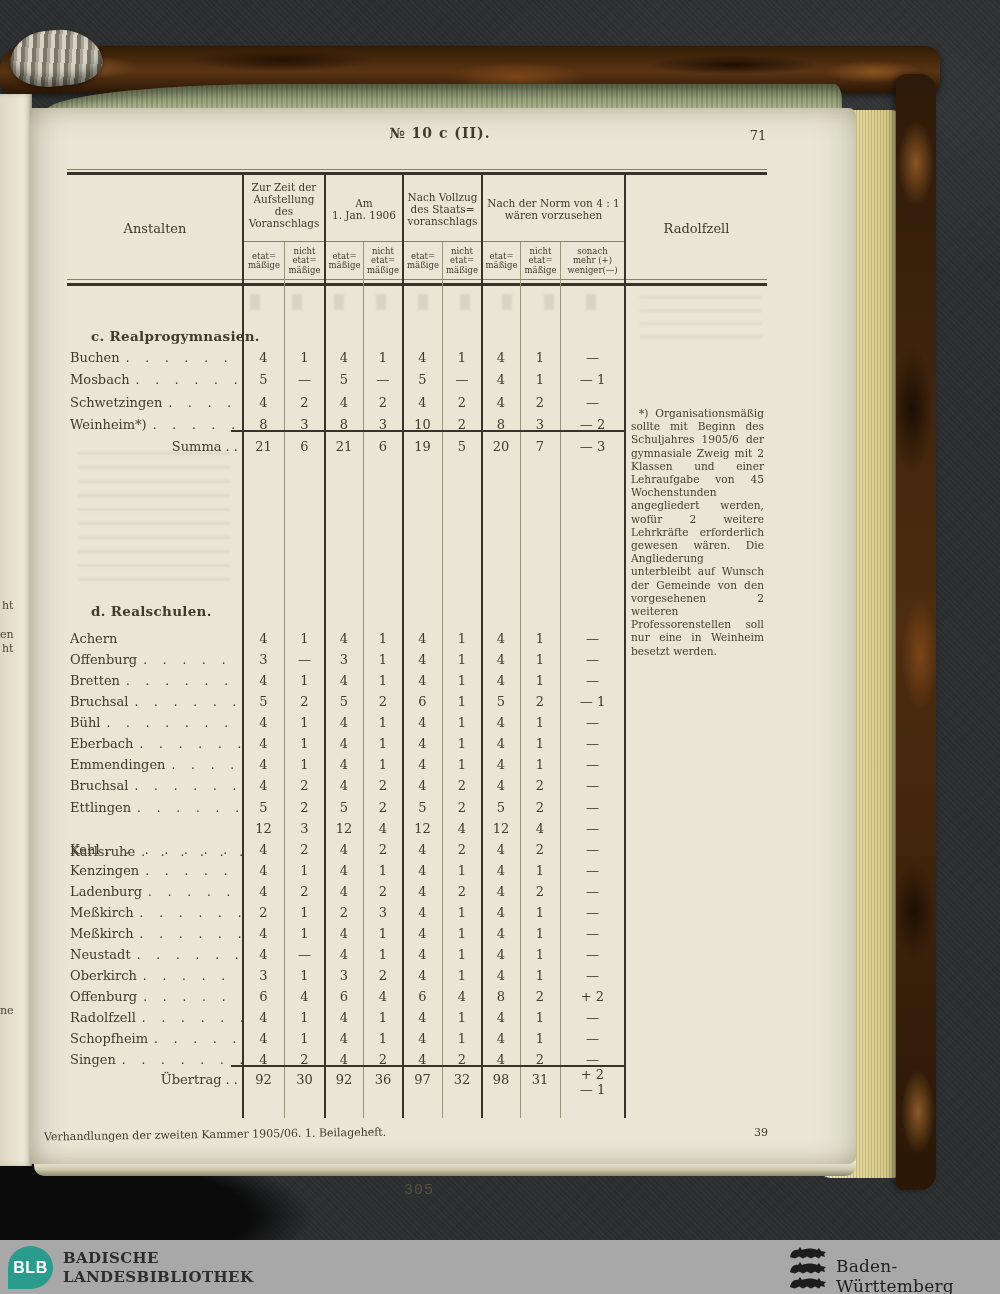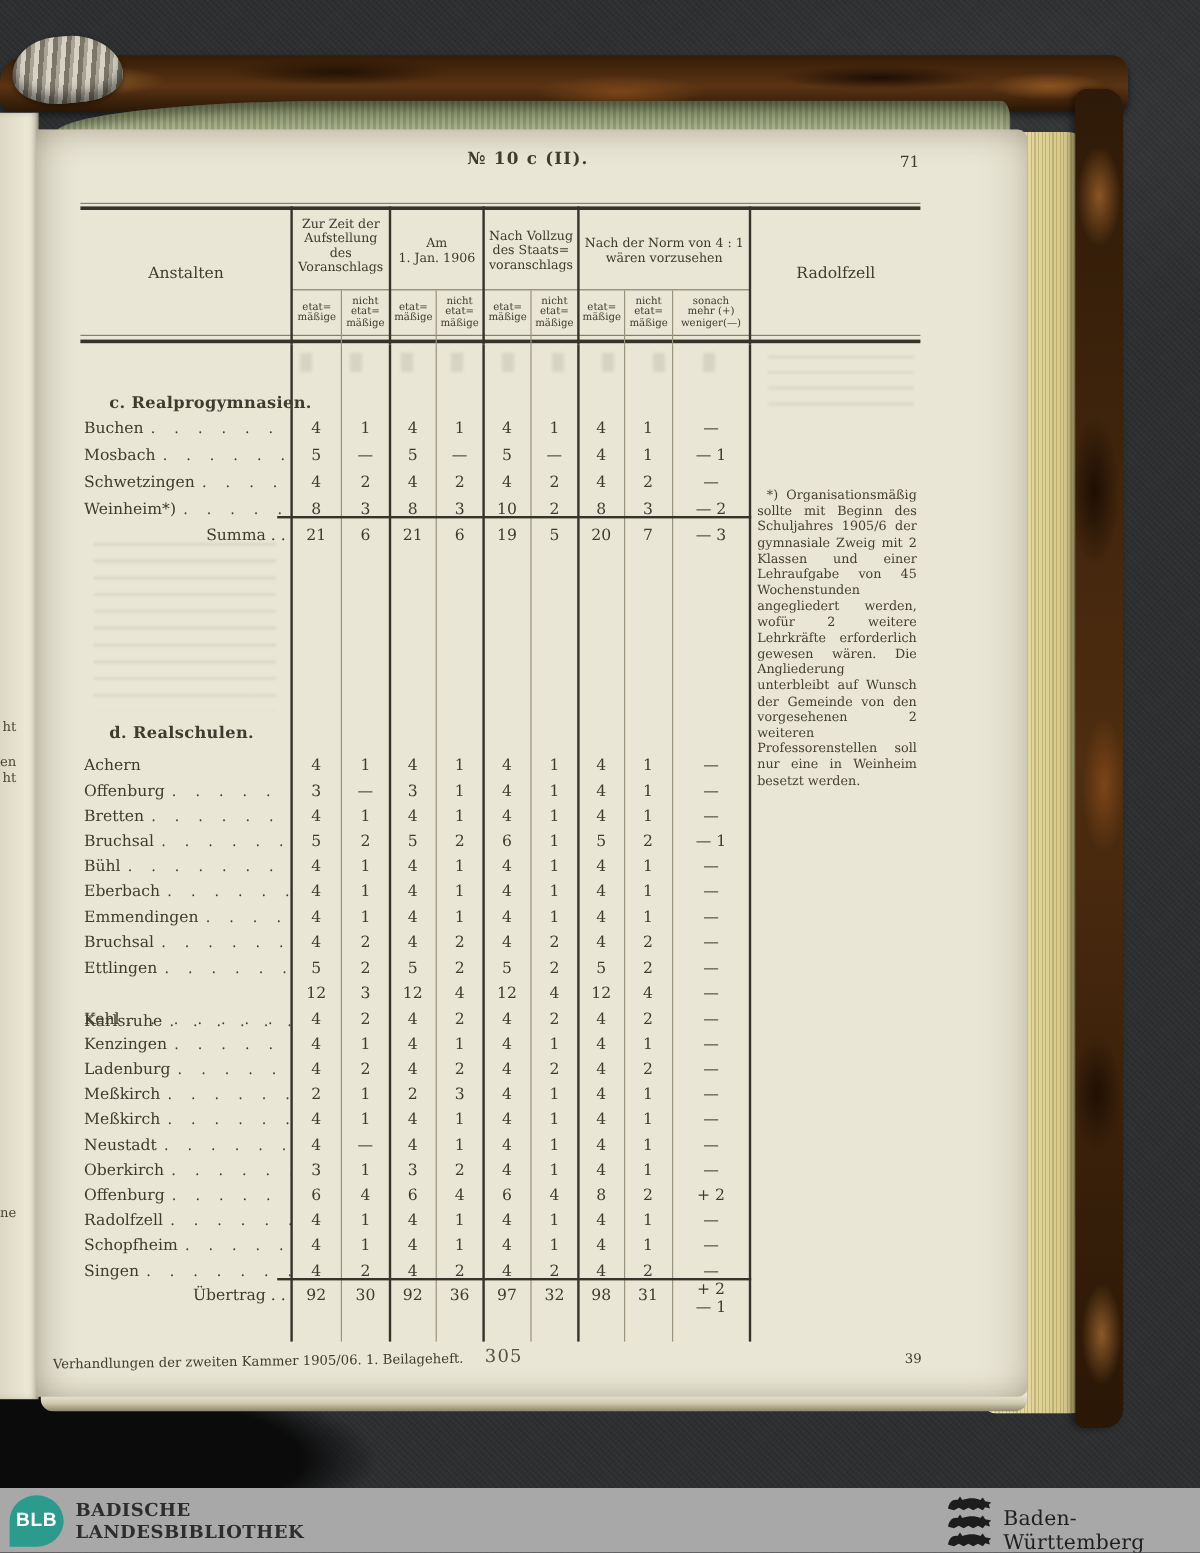--- a/index.html
+++ b/index.html
@@ -86,21 +86,21 @@
   .big-col{font-size:13px;}
   .section-heading{font-size:13.5px;font-weight:bold;letter-spacing:.3px;}
   .row-name{left:70px;width:173px;height:16px;display:flex;align-items:baseline;font-size:13px;overflow:hidden;}
   .row-name .nm{white-space:nowrap;}
   .row-name .leader{flex:1;overflow:hidden;white-space:nowrap;letter-spacing:6px;padding-left:6px;font-size:12px;}
   .val{position:absolute;text-align:center;font-size:13px;height:16px;}
   .val.two{height:30px;line-height:14.5px;white-space:pre-line;}
   .sum-label{text-align:right;font-size:13px;white-space:nowrap;}
   .remark{width:133px;font-size:10.6px;line-height:13.2px;text-align:justify;text-indent:8px;color:#443f30;}
   .footer-left{left:44px;top:1128px;font-size:11px;transform:rotate(-.8deg);}
-  .footer-stamp{left:404px;top:1121px;font-size:15px;letter-spacing:1px;color:#55523f;}
+  .footer-stamp{left:404px;top:1182px;font-size:15px;letter-spacing:1px;color:#55523f;font-family:Liberation Mono, monospace;}
   .footer-right{left:754px;top:1126px;font-size:11px;}
   .fragment{font-size:11px;color:#4a473a;}
   
   .bar{left:0;top:1240px;width:1000px;height:54px;font-family:"Liberation Sans", sans-serif;}
   .blb-logo{left:8px;top:1246px;width:45px;height:43px;border-radius:50% 50% 50% 0;
     display:flex;align-items:center;justify-content:center;color:#fff;font-weight:bold;font-size:16px;
     font-family:"Liberation Sans", sans-serif;letter-spacing:.5px;}
   .lib-name{left:63px;top:1249px;font-weight:bold;font-size:15px;line-height:19px;letter-spacing:.4px;color:#2d2d2d;}
   .arms{left:788px;top:1246px;}
   .state-name{left:836px;top:1256px;font-size:17px;color:#1f1f1f;letter-spacing:.2px;}

